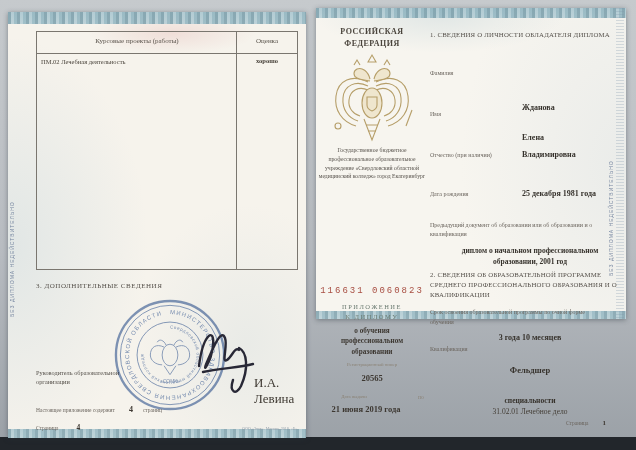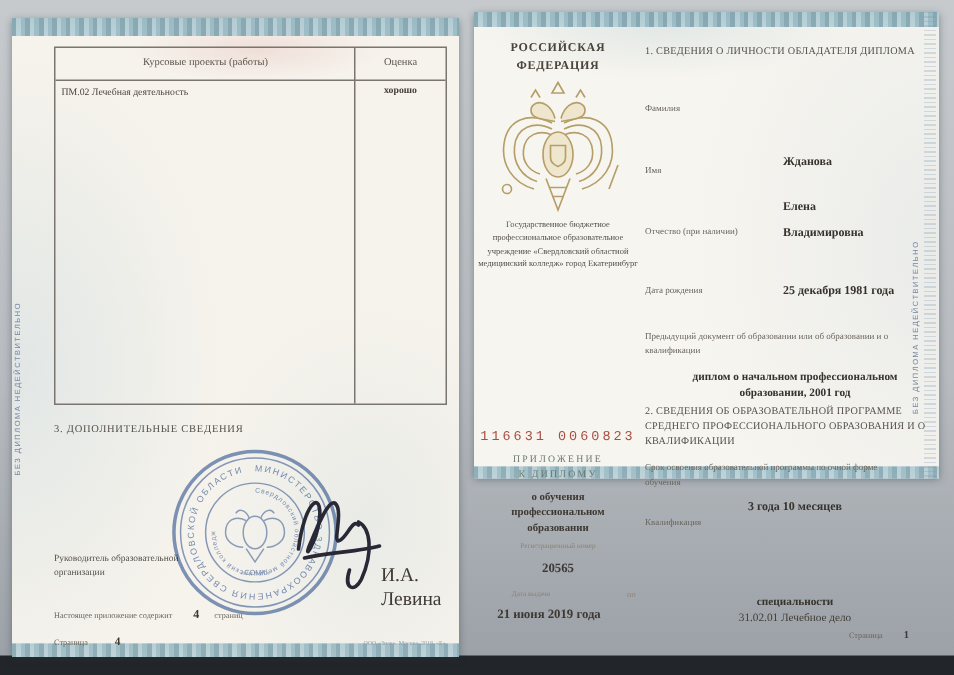--- a/index.html
+++ b/index.html
@@ -209,20 +209,21 @@
     <div class="fvalue" style="top:181px;">25 декабря 1981 года</div>
 
     <div class="prevlab">Предыдущий документ об образовании или об образовании и о квалификации</div>
     <div class="prevval">диплом о начальном профессиональном образовании, 2001 год</div>
 
     <div class="sechdr s2">2. СВЕДЕНИЯ ОБ ОБРАЗОВАТЕЛЬНОЙ ПРОГРАММЕ СРЕДНЕГО ПРОФЕССИОНАЛЬНОГО ОБРАЗОВАНИЯ И О КВАЛИФИКАЦИИ</div>
 
     <div class="durlab">Срок освоения образовательной программы по очной форме обучения</div>
     <div class="durval">3 года 10 месяцев</div>
     <div class="quallab">Квалификация</div>
+    <div class="qualval">Фельдшер</div>
     <div class="speclab">специальности</div>
     <div class="specval">31.02.01 Лечебное дело</div>
 
     <div class="rfooter">
       <span>Страница</span><b>1</b>
     </div>
   </div>
 </div>
 
 </body></html>

